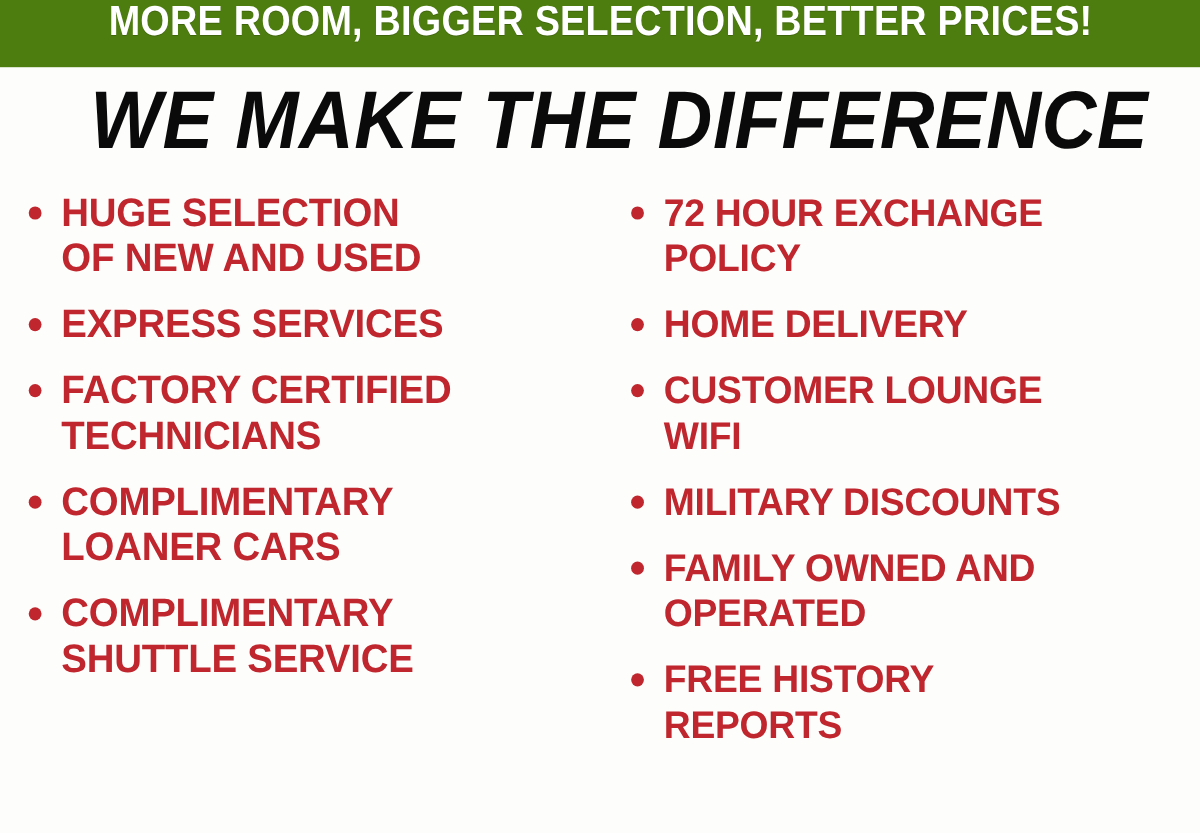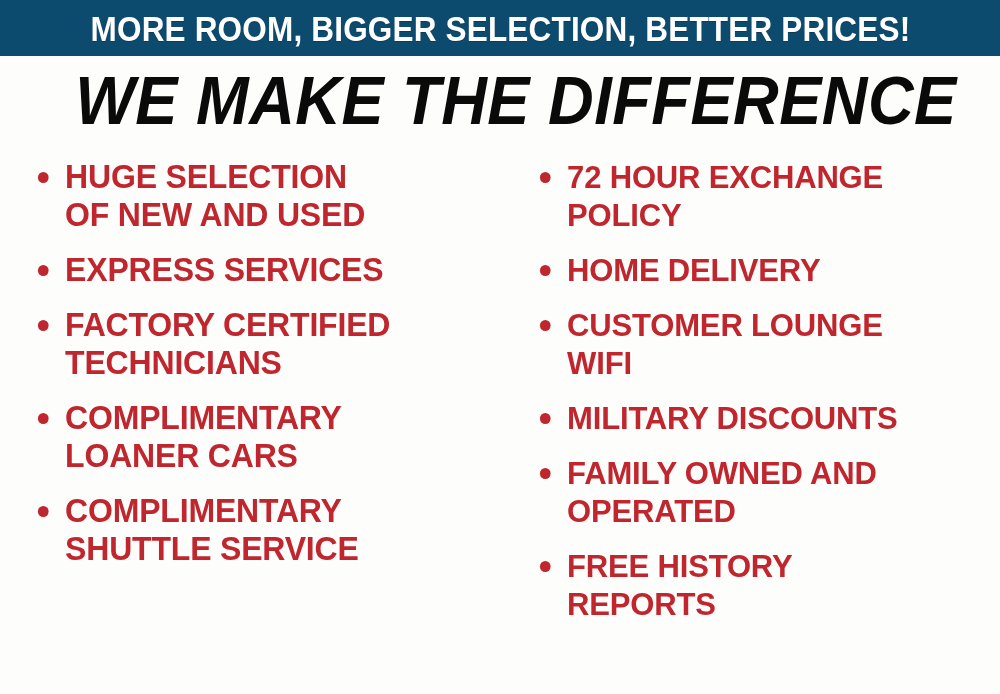--- a/index.html
+++ b/index.html
@@ -23,23 +23,23 @@
     box-sizing: border-box;
   }
 
   
   .banner {
     position: absolute;
     left: 0;
     top: 0;
     width: 1000px;
     height: 56px;
-    background: #0c4a6e;
+    background: #4d7c0f;
     display: flex;
-    align-items: center;
+    align-items: flex-start;
     justify-content: center;
     overflow: hidden;
   }
   .banner-text {
     color: #ffffff;
     font-family: "Liberation Sans", sans-serif;
     font-weight: bold;
     font-size: 35px;
     line-height: 35px;
     letter-spacing: 0.2px;
@@ -78,21 +78,20 @@
     left: 0;
     top: 158px;
     width: 1000px;
     height: 536px;
     display: flex;
     flex-direction: row;
     align-items: flex-start;
   }
   .column {
     box-sizing: border-box;
-    margin-left: 14px;
   }
   .column-left {
     width: 500px;
     padding-left: 22px;
     padding-right: 4px;
   }
   .column-right {
     width: 500px;
     padding-left: 24px;
     padding-right: 0px;

